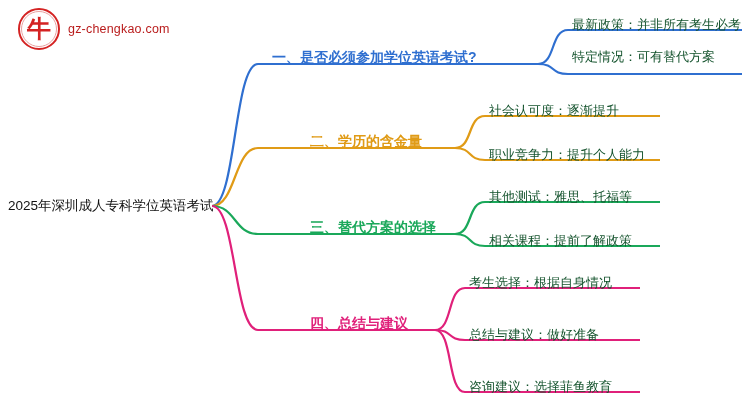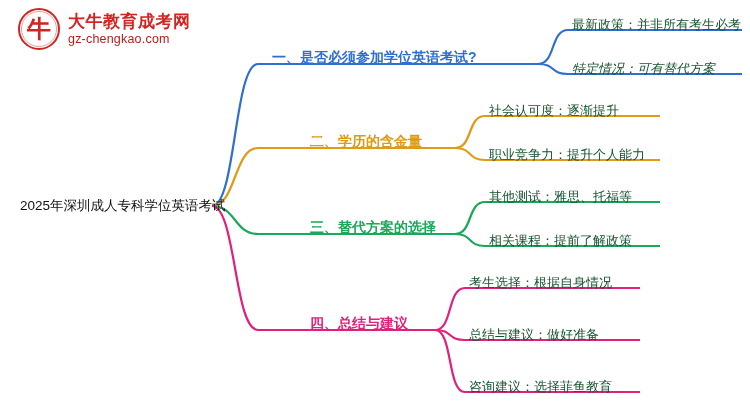--- a/index.html
+++ b/index.html
@@ -80,21 +80,21 @@
     font-family: Liberation Sans, sans-serif;
   }
   .node {
     position: absolute;
     white-space: nowrap;
     line-height: 1;
   }
   .root-label {
     font-size: 13.5px;
     color: #111111;
-    left: 20px;
+    left: 8px;
     top: 199px;
   }
   .branch-label {
     font-size: 14px;
     font-weight: bold;
   }
   .leaf-label {
     font-size: 13px;
     color: #14532d;
   }
@@ -138,30 +138,29 @@
   <path d="M435,330 C453,330 447,392 465,392" fill="none" stroke="#e0207a" stroke-width="2.2"></path>
   <path d="M465,392 L640,392" fill="none" stroke="#e0207a" stroke-width="2.2"></path>
 </svg>
 
 <div class="logo-wrap">
   <div class="logo-mark">
     <div class="ring"></div>
     <span class="bull">牛</span>
   </div>
   <div class="logo-text">
-    <div class="logo-title">大牛教育成考网</div>
     <div class="logo-sub">gz-chengkao.com</div>
   </div>
 </div>
 
 <div class="node root-label">2025年深圳成人专科学位英语考试</div>
 
 <div class="node branch-label b1" style="left:260px; top:50px;">一、是否必须参加学位英语考试?</div>
 <div class="node leaf-label" style="left:572px; top:18px;">最新政策：并非所有考生必考</div>
-<div class="node leaf-label" style="left:572px; top:62px;font-style:italic;">特定情况：可有替代方案</div>
+<div class="node leaf-label" style="left:572px; top:50px;">特定情况：可有替代方案</div>
 
 <div class="node branch-label b2" style="left:310px; top:134px;text-decoration:underline;">二、学历的含金量</div>
 <div class="node leaf-label" style="left:489px; top:104px;">社会认可度：逐渐提升</div>
 <div class="node leaf-label" style="left:489px; top:148px;">职业竞争力：提升个人能力</div>
 
 <div class="node branch-label b3" style="left:310px; top:220px;">三、替代方案的选择</div>
 <div class="node leaf-label" style="left:489px; top:190px;">其他测试：雅思、托福等</div>
 <div class="node leaf-label" style="left:489px; top:234px;">相关课程：提前了解政策</div>
 
 <div class="node branch-label b4" style="left:310px; top:316px;">四、总结与建议</div>

